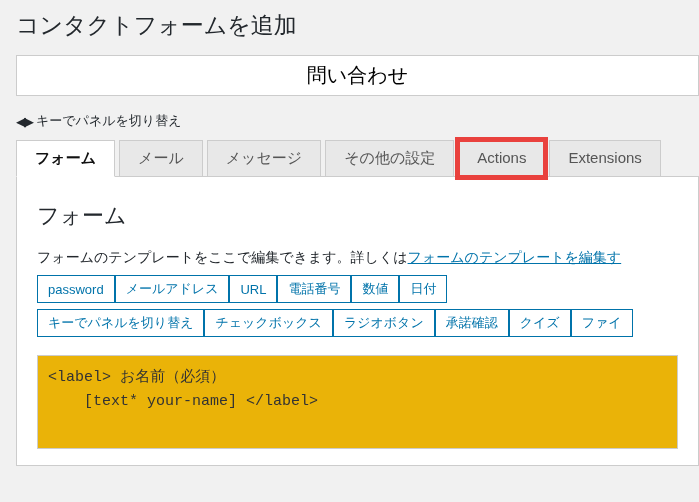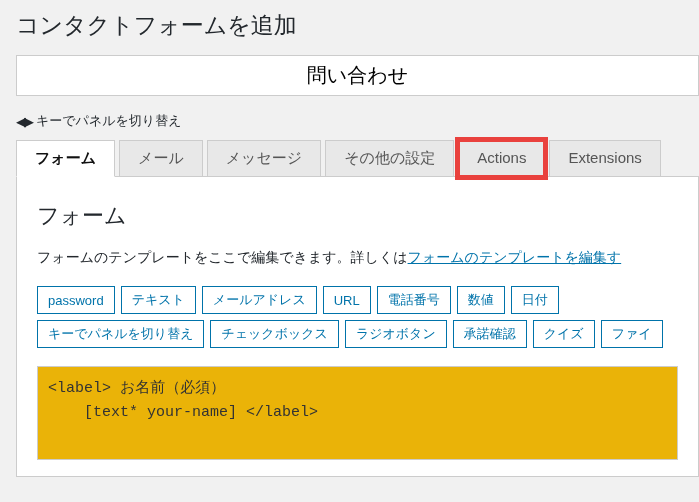--- a/index.html
+++ b/index.html
@@ -76,30 +76,29 @@
   z-index: 1;
 }
 .panel-heading {
   font-size: 22px;
   font-weight: 400;
   margin-bottom: 18px;
   color: #23282d;
 }
 .panel-desc {
   font-size: 14px;
-  margin-bottom: 19px;
+  margin-bottom: 8px;
 }
 .panel-desc a {
   color: #0073aa;
   text-decoration: underline;
 }
 .tag-row {
   display: flex;
   flex-wrap: wrap;
-  gap: 6px;
   margin-bottom: 6px;
 }
 .tag-btn {
   border: 1px solid #0073aa;
   color: #0073aa;
   background: #fff;
   font-size: 13px;
   padding: 4px 10px;
   cursor: pointer;
   white-space: nowrap;
@@ -143,21 +142,20 @@
 </div>
 
 <div class="panel">
   <h2 class="panel-heading">フォーム</h2>
   <p class="panel-desc">
     <span>フォームのテンプレートをここで編集できます。詳しくは</span><a href="#">フォームのテンプレートを編集す</a>
   </p>
 
   <div class="tag-row">
     <button class="tag-btn">password</button>
-    <button class="tag-btn">テキスト</button>
     <button class="tag-btn">メールアドレス</button>
     <button class="tag-btn">URL</button>
     <button class="tag-btn">電話番号</button>
     <button class="tag-btn">数値</button>
     <button class="tag-btn">日付</button>
   </div>
 
   <div class="tag-row">
     <button class="tag-btn">キーでパネルを切り替え</button>
     <button class="tag-btn">チェックボックス</button>

